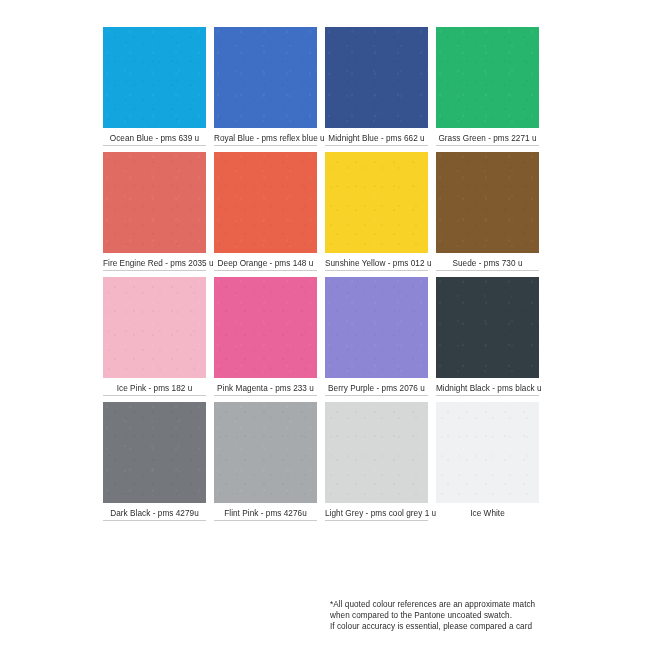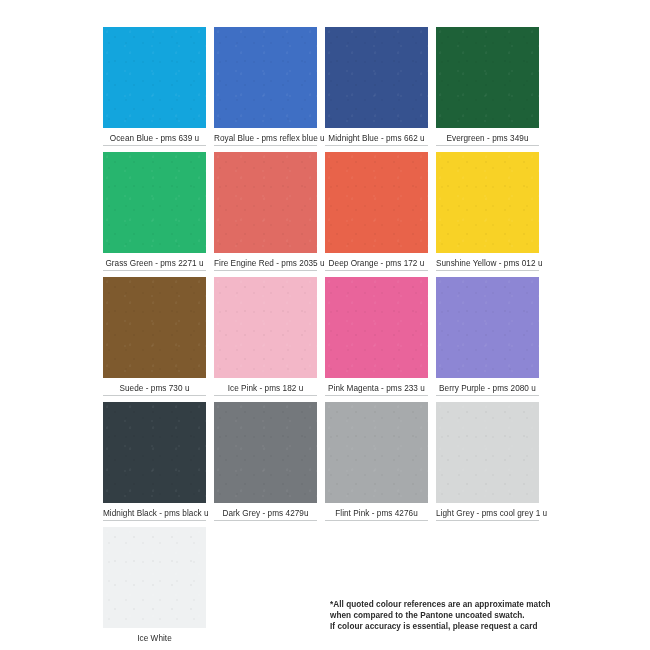--- a/index.html
+++ b/index.html
@@ -93,21 +93,20 @@
     top: 587px;
     width: 255px;
     font-size: 8.2px;
     line-height: 11.2px;
     color: #2b2b2b;
     letter-spacing: 0.05px;
   }
   .disclaimer p {
     margin: 0;
     white-space: nowrap;
-    font-weight: bold;
   }
 </style>
 </head>
 <body>
 
 <div id="swatch-sheet">
 
   <div class="swatch-grid">
       <div class="swatch-cell">
         <span class="swatch-chip" style="background: rgb(19, 165, 221);"></span>
@@ -118,37 +117,32 @@
         <span class="swatch-chip" style="background: rgb(63, 111, 196);"></span>
         <span class="swatch-label">Royal Blue - pms reflex blue u</span>
         <span class="swatch-rule" style="background: rgb(201, 204, 205);"></span>
       </div>
       <div class="swatch-cell">
         <span class="swatch-chip" style="background: rgb(54, 82, 143);"></span>
         <span class="swatch-label">Midnight Blue - pms 662 u</span>
         <span class="swatch-rule" style="background: rgb(201, 204, 205);"></span>
       </div>
       <div class="swatch-cell">
-        <span class="swatch-chip" style="background: rgb(30, 97, 56);"></span>
-        <span class="swatch-label">Evergreen  -  pms 349u</span>
-        <span class="swatch-rule" style="background: rgb(201, 204, 205);"></span>
-      </div>
-      <div class="swatch-cell">
         <span class="swatch-chip" style="background: rgb(39, 181, 110);"></span>
         <span class="swatch-label">Grass Green  -  pms 2271 u</span>
         <span class="swatch-rule" style="background: rgb(201, 204, 205);"></span>
       </div>
       <div class="swatch-cell">
         <span class="swatch-chip" style="background: rgb(224, 107, 99);"></span>
         <span class="swatch-label">Fire Engine Red  -  pms 2035 u</span>
         <span class="swatch-rule" style="background: rgb(201, 204, 205);"></span>
       </div>
       <div class="swatch-cell">
         <span class="swatch-chip" style="background: rgb(232, 99, 74);"></span>
-        <span class="swatch-label">Deep Orange - pms 172 u</span>
+        <span class="swatch-label">Deep Orange - pms 148 u</span>
         <span class="swatch-rule" style="background: rgb(201, 204, 205);"></span>
       </div>
       <div class="swatch-cell">
         <span class="swatch-chip" style="background: rgb(248, 210, 38);"></span>
         <span class="swatch-label">Sunshine Yellow - pms 012 u</span>
         <span class="swatch-rule" style="background: rgb(201, 204, 205);"></span>
       </div>
       <div class="swatch-cell">
         <span class="swatch-chip" style="background: rgb(126, 90, 46);"></span>
         <span class="swatch-label">Suede  -  pms 730 u</span>
@@ -159,31 +153,31 @@
         <span class="swatch-label">Ice Pink  -  pms 182 u</span>
         <span class="swatch-rule" style="background: rgb(201, 204, 205);"></span>
       </div>
       <div class="swatch-cell">
         <span class="swatch-chip" style="background: rgb(233, 100, 155);"></span>
         <span class="swatch-label">Pink Magenta - pms 233 u</span>
         <span class="swatch-rule" style="background: rgb(201, 204, 205);"></span>
       </div>
       <div class="swatch-cell">
         <span class="swatch-chip" style="background: rgb(141, 134, 212);"></span>
-        <span class="swatch-label">Berry Purple  -  pms 2080 u</span>
+        <span class="swatch-label">Berry Purple  -  pms 2076 u</span>
         <span class="swatch-rule" style="background: rgb(201, 204, 205);"></span>
       </div>
       <div class="swatch-cell">
         <span class="swatch-chip" style="background: rgb(51, 62, 68);"></span>
         <span class="swatch-label">Midnight Black  -  pms black u</span>
         <span class="swatch-rule" style="background: rgb(201, 204, 205);"></span>
       </div>
       <div class="swatch-cell">
         <span class="swatch-chip" style="background: rgb(116, 120, 124);"></span>
-        <span class="swatch-label">Dark Grey - pms 4279u</span>
+        <span class="swatch-label">Dark Black - pms 4279u</span>
         <span class="swatch-rule" style="background: rgb(201, 204, 205);"></span>
       </div>
       <div class="swatch-cell">
         <span class="swatch-chip" style="background: rgb(167, 170, 172);"></span>
         <span class="swatch-label">Flint Pink - pms 4276u</span>
         <span class="swatch-rule" style="background: rgb(201, 204, 205);"></span>
       </div>
       <div class="swatch-cell">
         <span class="swatch-chip" style="background: rgb(214, 216, 216);"></span>
         <span class="swatch-label">Light Grey - pms cool grey 1 u</span>
@@ -191,16 +185,16 @@
       </div>
       <div class="swatch-cell no-rule">
         <span class="swatch-chip" style="background: rgb(239, 241, 242);"></span>
         <span class="swatch-label">Ice White</span>
       </div>
     </div>
 
   <div class="disclaimer">
     <p>*All quoted colour references are an approximate match</p>
     <p>when compared to the Pantone uncoated swatch.</p>
-    <p>If colour accuracy is essential, please request a card</p>
+    <p>If colour accuracy is essential, please compared a card</p>
   </div>
 
 </div>
 
 </body></html>

